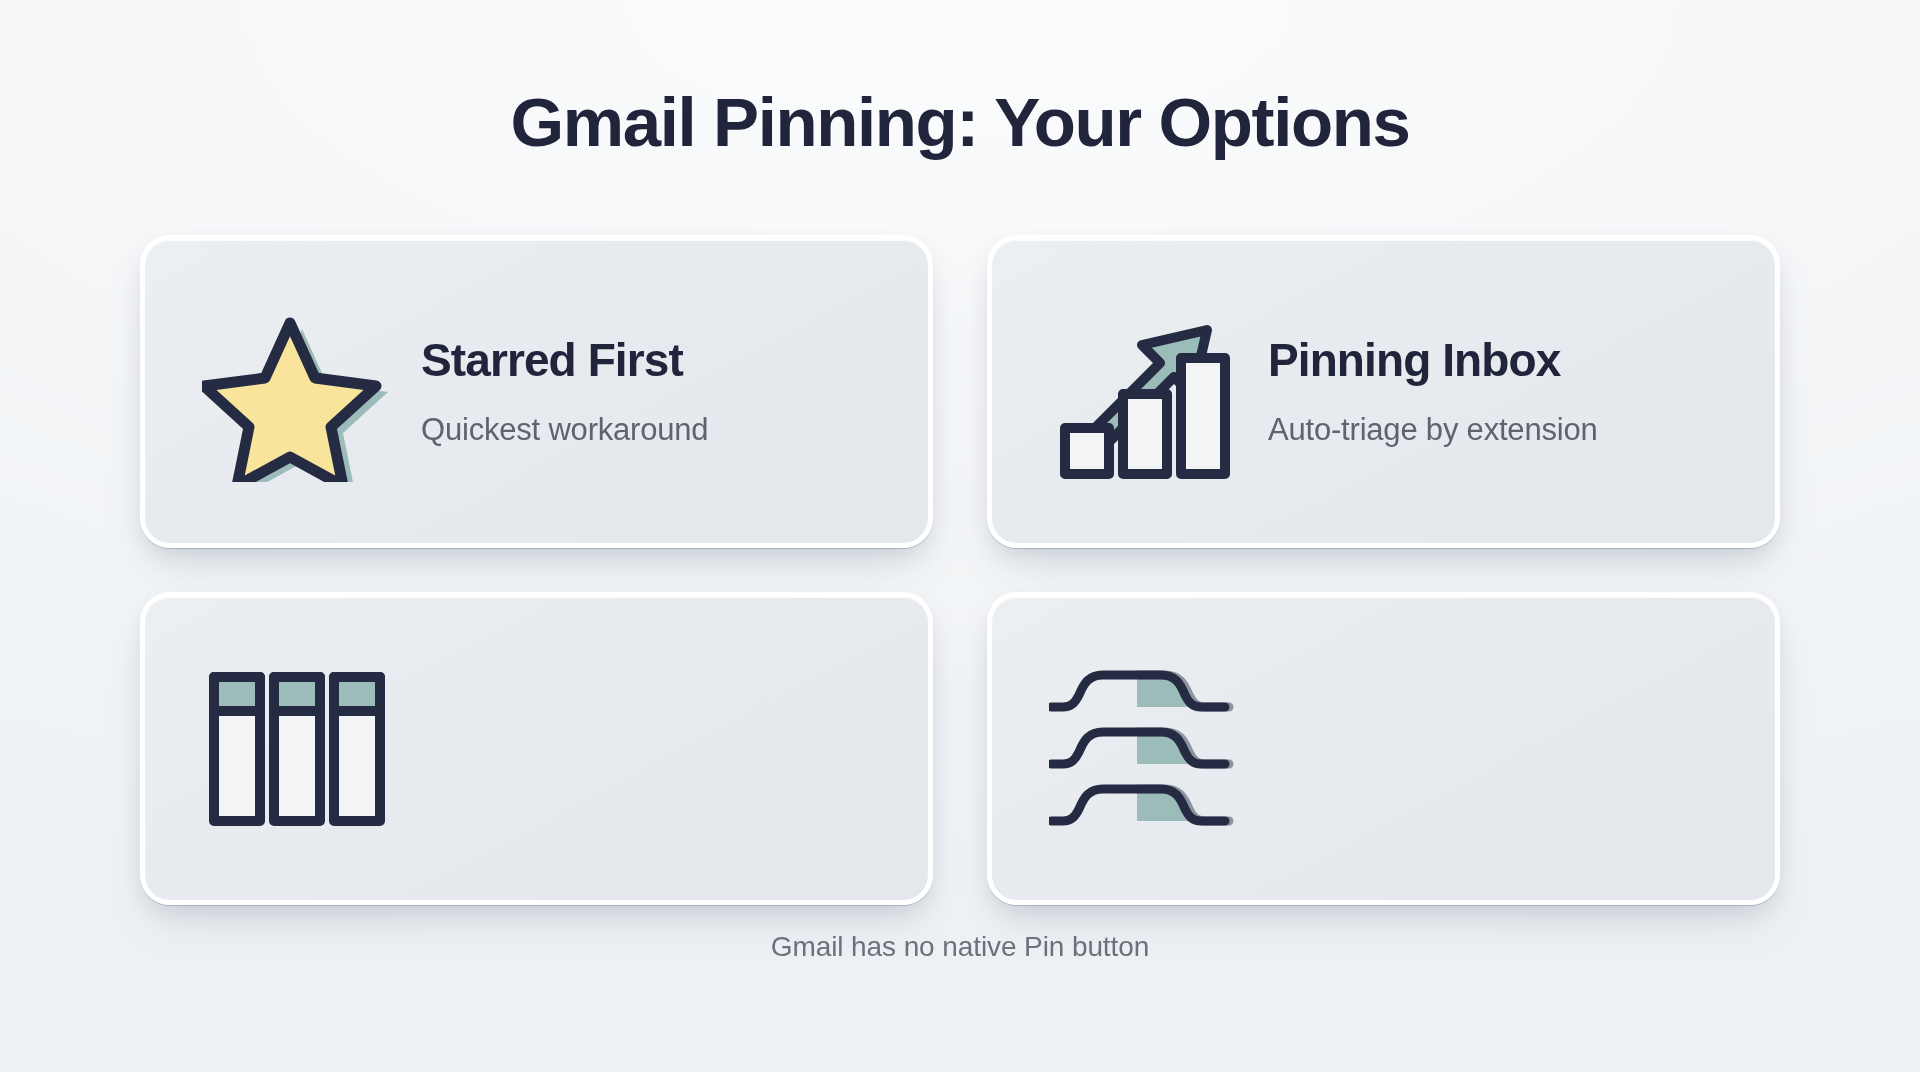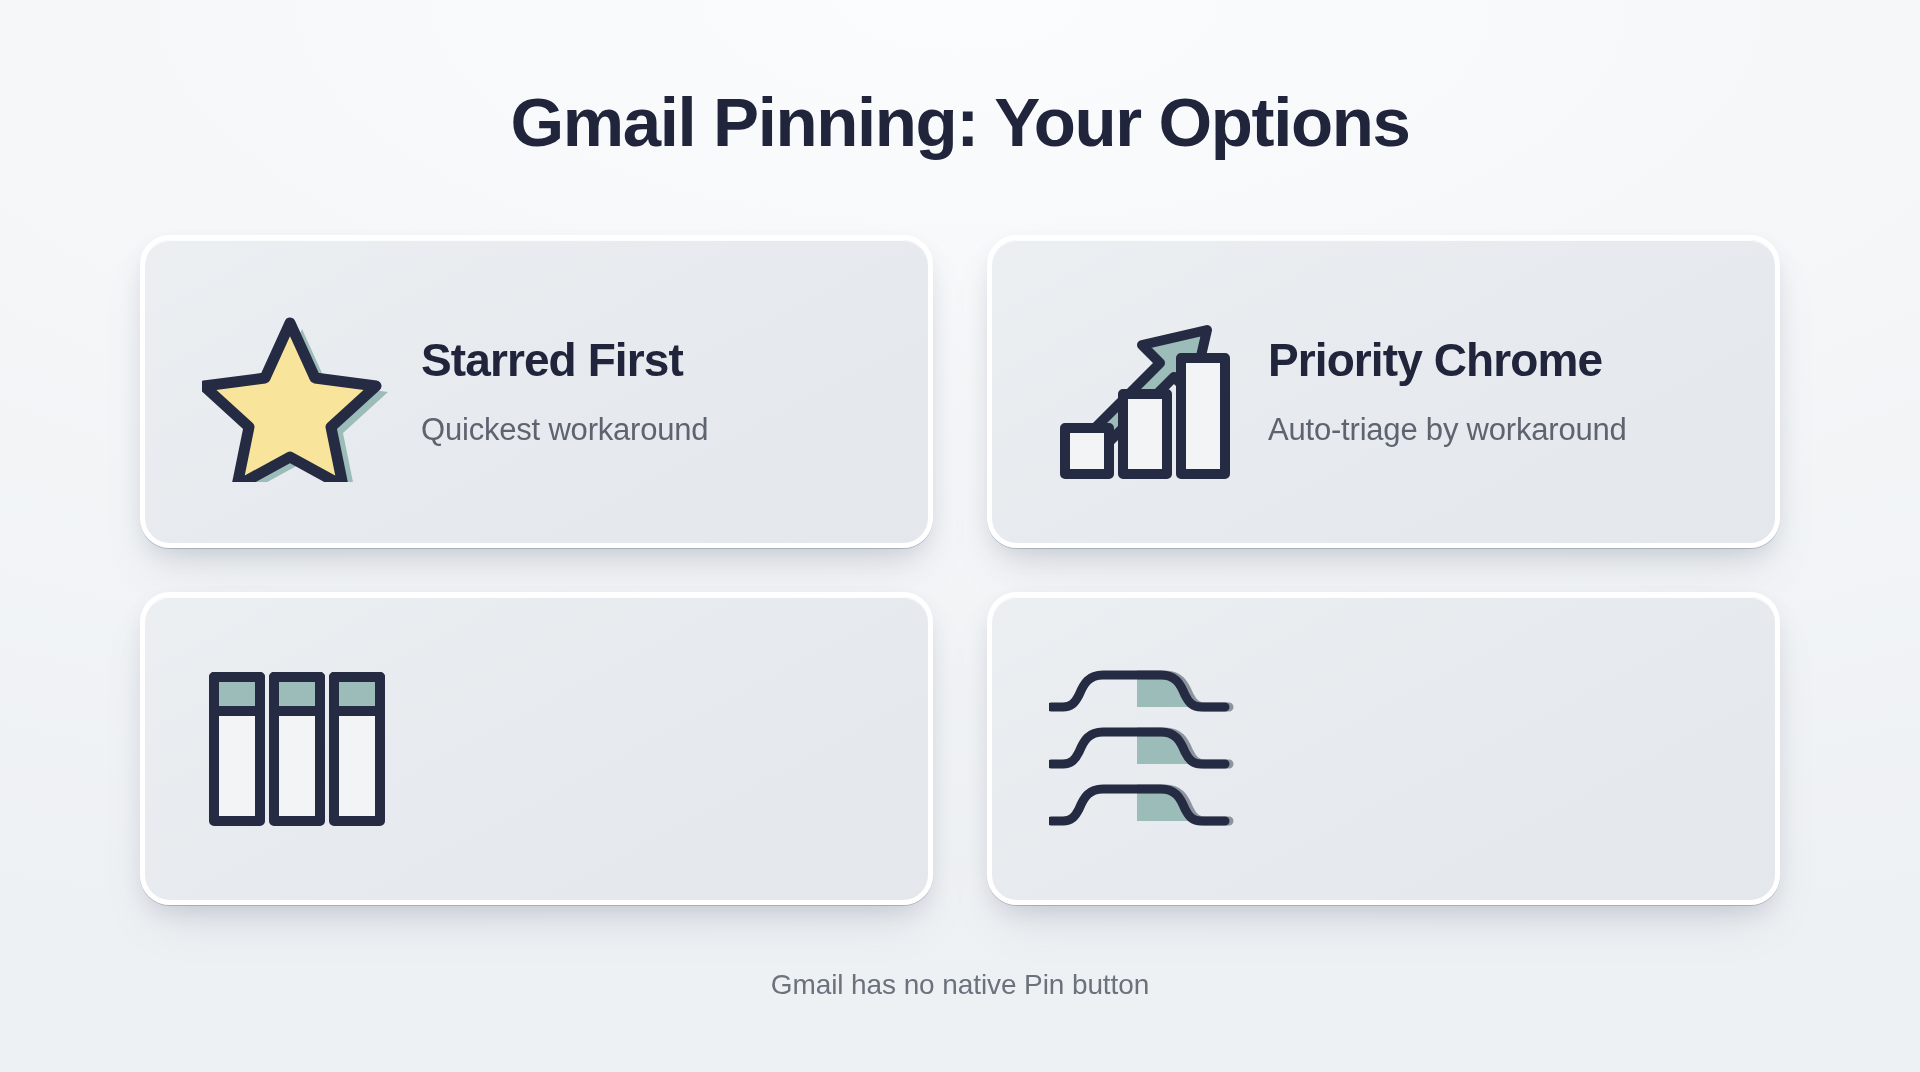--- a/index.html
+++ b/index.html
@@ -106,21 +106,21 @@
     font-size:31px;
     font-weight:normal;
     color:#5d6470;
     letter-spacing:-0.2px;
     line-height:1.15;
     white-space:nowrap;
   }
 
   
   .footer {
-    margin-top:64px;
+    margin-top:26px;
     font-size:28px;
     color:#6b727d;
     letter-spacing:-0.1px;
     text-align:center;
   }
 </style>
 </head>
 <body>
 
 <div class="page">
@@ -149,22 +149,22 @@
         <svg width="175" height="180" viewBox="0 0 175 180" aria-hidden="true">
 
           <path d="M14 150 L103 61 L85 43 L150 28 L135 93 L117 75 L28 164 Z" fill="#9CBCBA" stroke="#252B42" stroke-width="10" stroke-linejoin="round" stroke-linecap="round"></path>
 
           <rect x="8" y="126" width="44" height="46" fill="#F2F4F6" stroke="#252B42" stroke-width="10" stroke-linejoin="round"></rect>
           <rect x="66" y="92" width="44" height="80" fill="#F2F4F6" stroke="#252B42" stroke-width="10" stroke-linejoin="round"></rect>
           <rect x="124" y="56" width="44" height="116" fill="#F2F4F6" stroke="#252B42" stroke-width="10" stroke-linejoin="round"></rect>
         </svg>
       </div>
       <div class="card-text">
-        <div class="card-title">Priority Chrome</div>
-        <div class="card-sub">Auto-triage by workaround</div>
+        <div class="card-title">Pinning Inbox</div>
+        <div class="card-sub">Auto-triage by extension</div>
       </div>
     </div>
 
     <div class="card">
       <div class="icon-wrap">
         <svg width="180" height="180" viewBox="0 0 180 180" aria-hidden="true">
           <g stroke="#252B42" stroke-width="10" stroke-linejoin="round">
 
             <rect x="7" y="18" width="46" height="144" fill="#F2F4F6"></rect>
             <rect x="7" y="18" width="46" height="34" fill="#9CBCBA"></rect>

